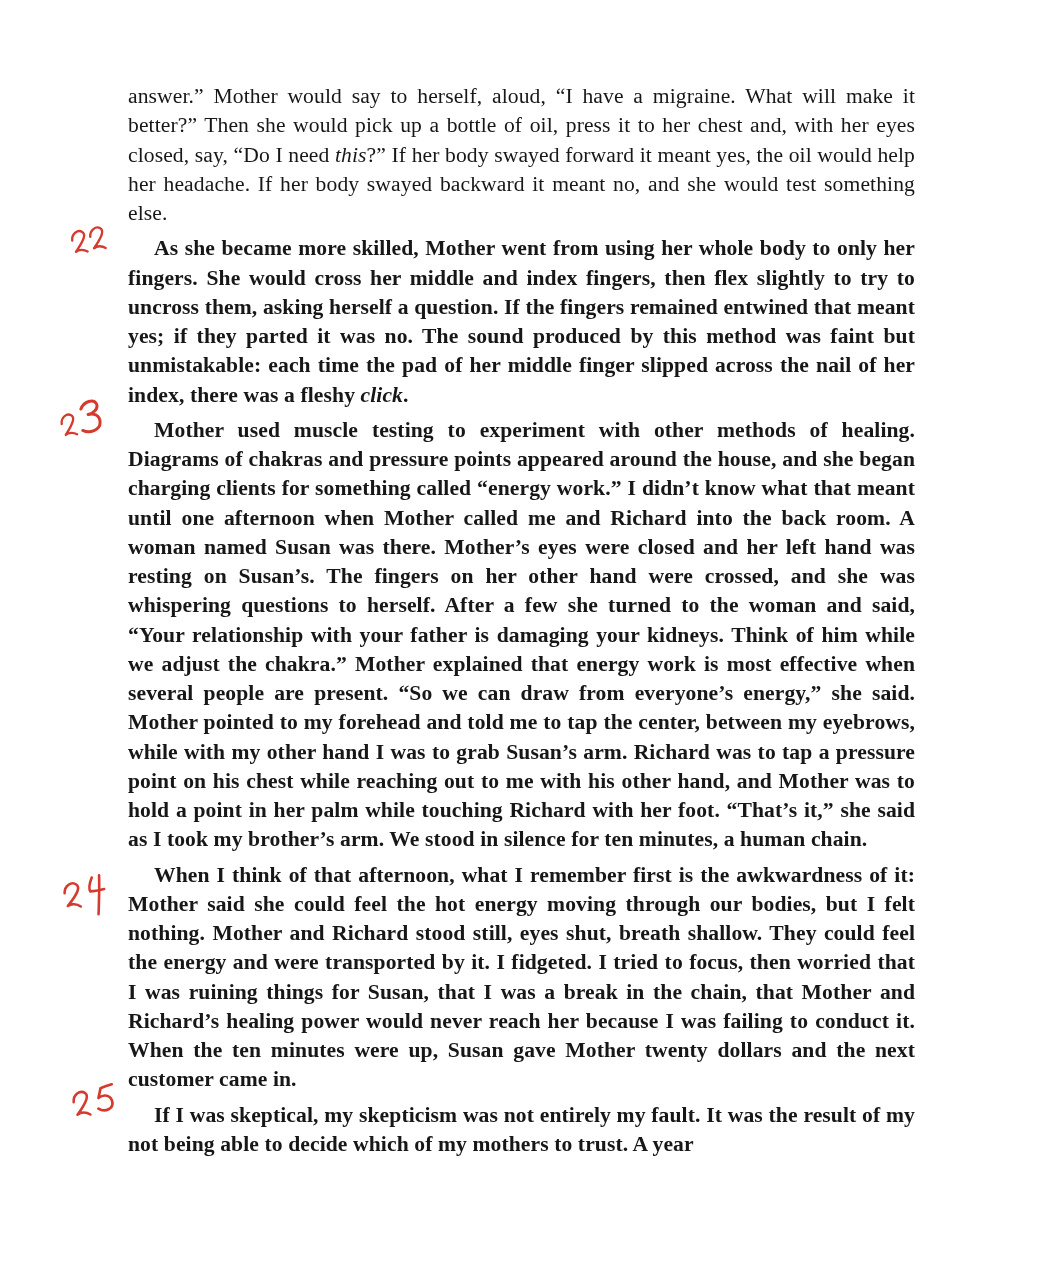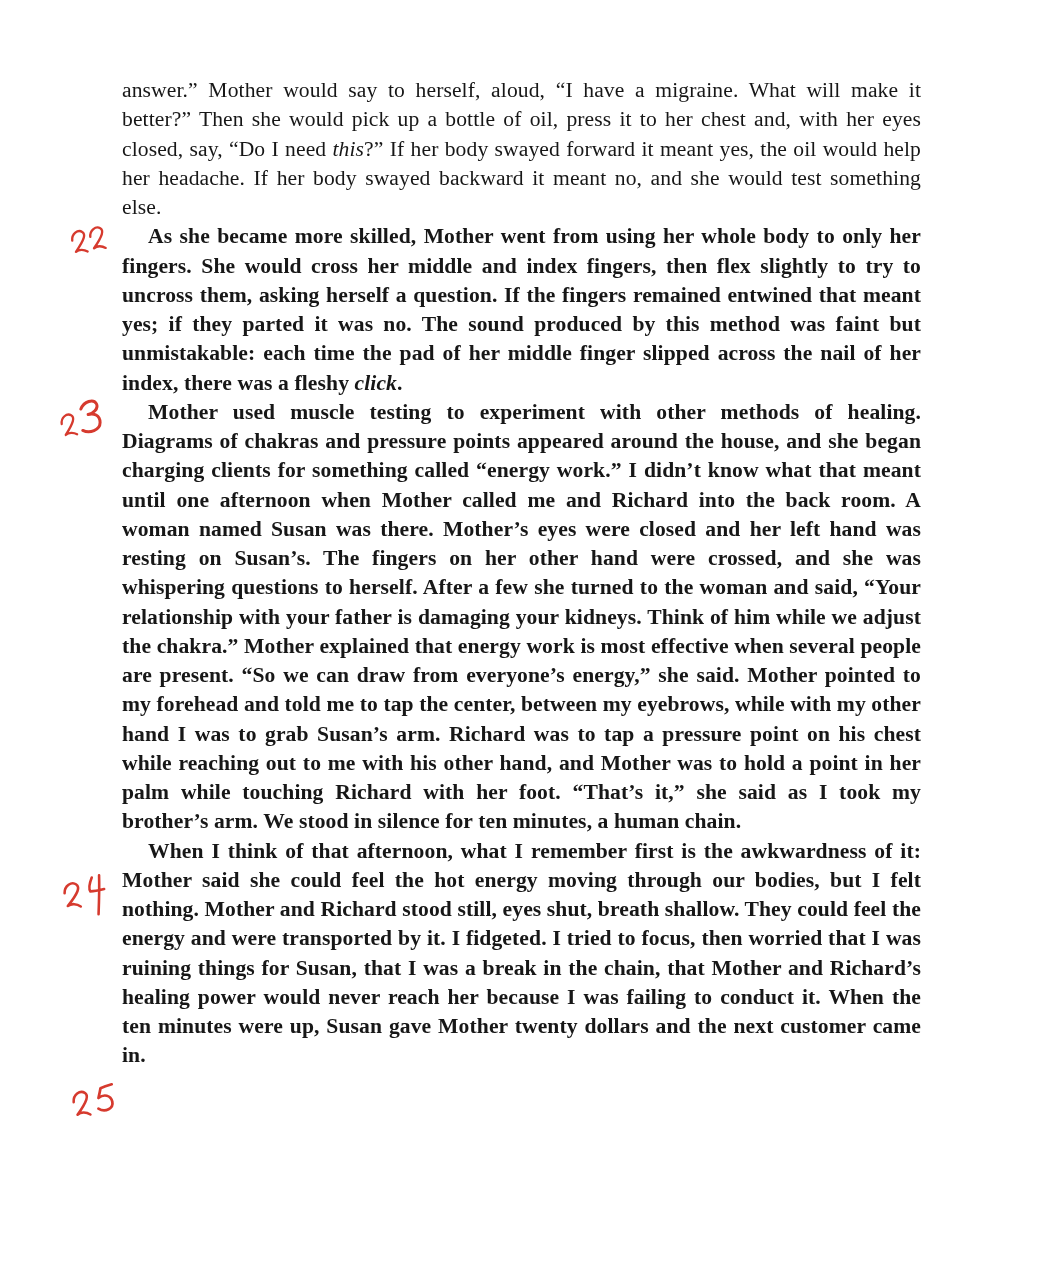--- a/index.html
+++ b/index.html
@@ -20,21 +20,21 @@
     position: absolute;
     left: 122px;
     top: 76px;
     width: 799px;
     font-size: 21.6px;
     line-height: 29.25px;
     text-align: justify;
     color: #171717;
     letter-spacing: 0.1px;
   }
-  .para { margin: 0; padding: 0; }
+  .para { margin: 6px; padding: 0; }
   .para.indent { text-indent: 26px; font-weight: bold; }
   .em { font-style: italic; }
   .annotation-layer {
     position: absolute;
     inset: 0;
     pointer-events: none;
   }
   .annotation { position: absolute; }
   .annotation svg { display: block; overflow: visible; }
   .sr-only {
@@ -47,20 +47,21 @@
 </style>
 </head>
 <body>
 
 <div class="page">
   <div class="text-column">
       <p class="para"><span>answer.” Mother would say to herself, aloud, “I have a migraine. What will make it better?” Then she would pick up a bottle of oil, press it to her chest and, with her eyes closed, say, “Do I need </span><span class="em">this</span><span>?” If her body swayed forward it meant yes, the oil would help her headache. If her body swayed backward it meant no, and she would test something else.</span></p>
       <p class="para indent"><span>As she became more skilled, Mother went from using her whole body to only her fingers. She would cross her middle and index fingers, then flex slightly to try to uncross them, asking herself a question. If the fingers remained entwined that meant yes; if they parted it was no. The sound produced by this method was faint but unmistakable: each time the pad of her middle finger slipped across the nail of her index, there was a fleshy </span><span class="em">click</span><span>.</span></p>
       <p class="para indent"><span>Mother used muscle testing to experiment with other methods of healing. Diagrams of chakras and pressure points appeared around the house, and she began charging clients for something called “energy work.” I didn’t know what that meant until one afternoon when Mother called me and Richard into the back room. A woman named Susan was there. Mother’s eyes were closed and her left hand was resting on Susan’s. The fingers on her other hand were crossed, and she was whispering questions to herself. After a few she turned to the woman and said, “Your relationship with your father is damaging your kidneys. Think of him while we adjust the chakra.” Mother explained that energy work is most effective when several people are present. “So we can draw from everyone’s energy,” she said. Mother pointed to my forehead and told me to tap the center, between my eyebrows, while with my other hand I was to grab Susan’s arm. Richard was to tap a pressure point on his chest while reaching out to me with his other hand, and Mother was to hold a point in her palm while touching Richard with her foot. “That’s it,” she said as I took my brother’s arm. We stood in silence for ten minutes, a human chain.</span></p>
       <p class="para indent"><span>When I think of that afternoon, what I remember first is the awkwardness of it: Mother said she could feel the hot energy moving through our bodies, but I felt nothing. Mother and Richard stood still, eyes shut, breath shallow. They could feel the energy and were transported by it. I fidgeted. I tried to focus, then worried that I was ruining things for Susan, that I was a break in the chain, that Mother and Richard’s healing power would never reach her because I was failing to conduct it. When the ten minutes were up, Susan gave Mother twenty dollars and the next customer came in.</span></p>
+      <p class="para indent"><span>If I was skeptical, my skepticism was not entirely my fault. It was the result of my not being able to decide which of my mothers to trust. A year</span></p>
     </div>
   <div class="annotation-layer">
       <div class="annotation" style="left: 66px; top: 222px; transform: rotate(-6deg);">
         <svg viewBox="0 0 52 48" width="48" height="40">
           <path d="M 3 14 C 3 6 11 1 16 5 C 20 8 18 14 6 28 C 10 25 16 26 20 29" transform="translate(2,6)" fill="none" stroke="#d63a2e" stroke-width="2.8" stroke-linecap="round" stroke-linejoin="round"></path>
           <path d="M 3 14 C 3 6 11 1 16 5 C 20 8 18 14 6 28 C 10 25 16 26 20 29" transform="translate(24,4)" fill="none" stroke="#d63a2e" stroke-width="2.8" stroke-linecap="round" stroke-linejoin="round"></path>
         </svg>
         <span class="sr-only">22</span>
       </div>
       <div class="annotation" style="left: 58px; top: 398px; transform: rotate(-8deg);">

